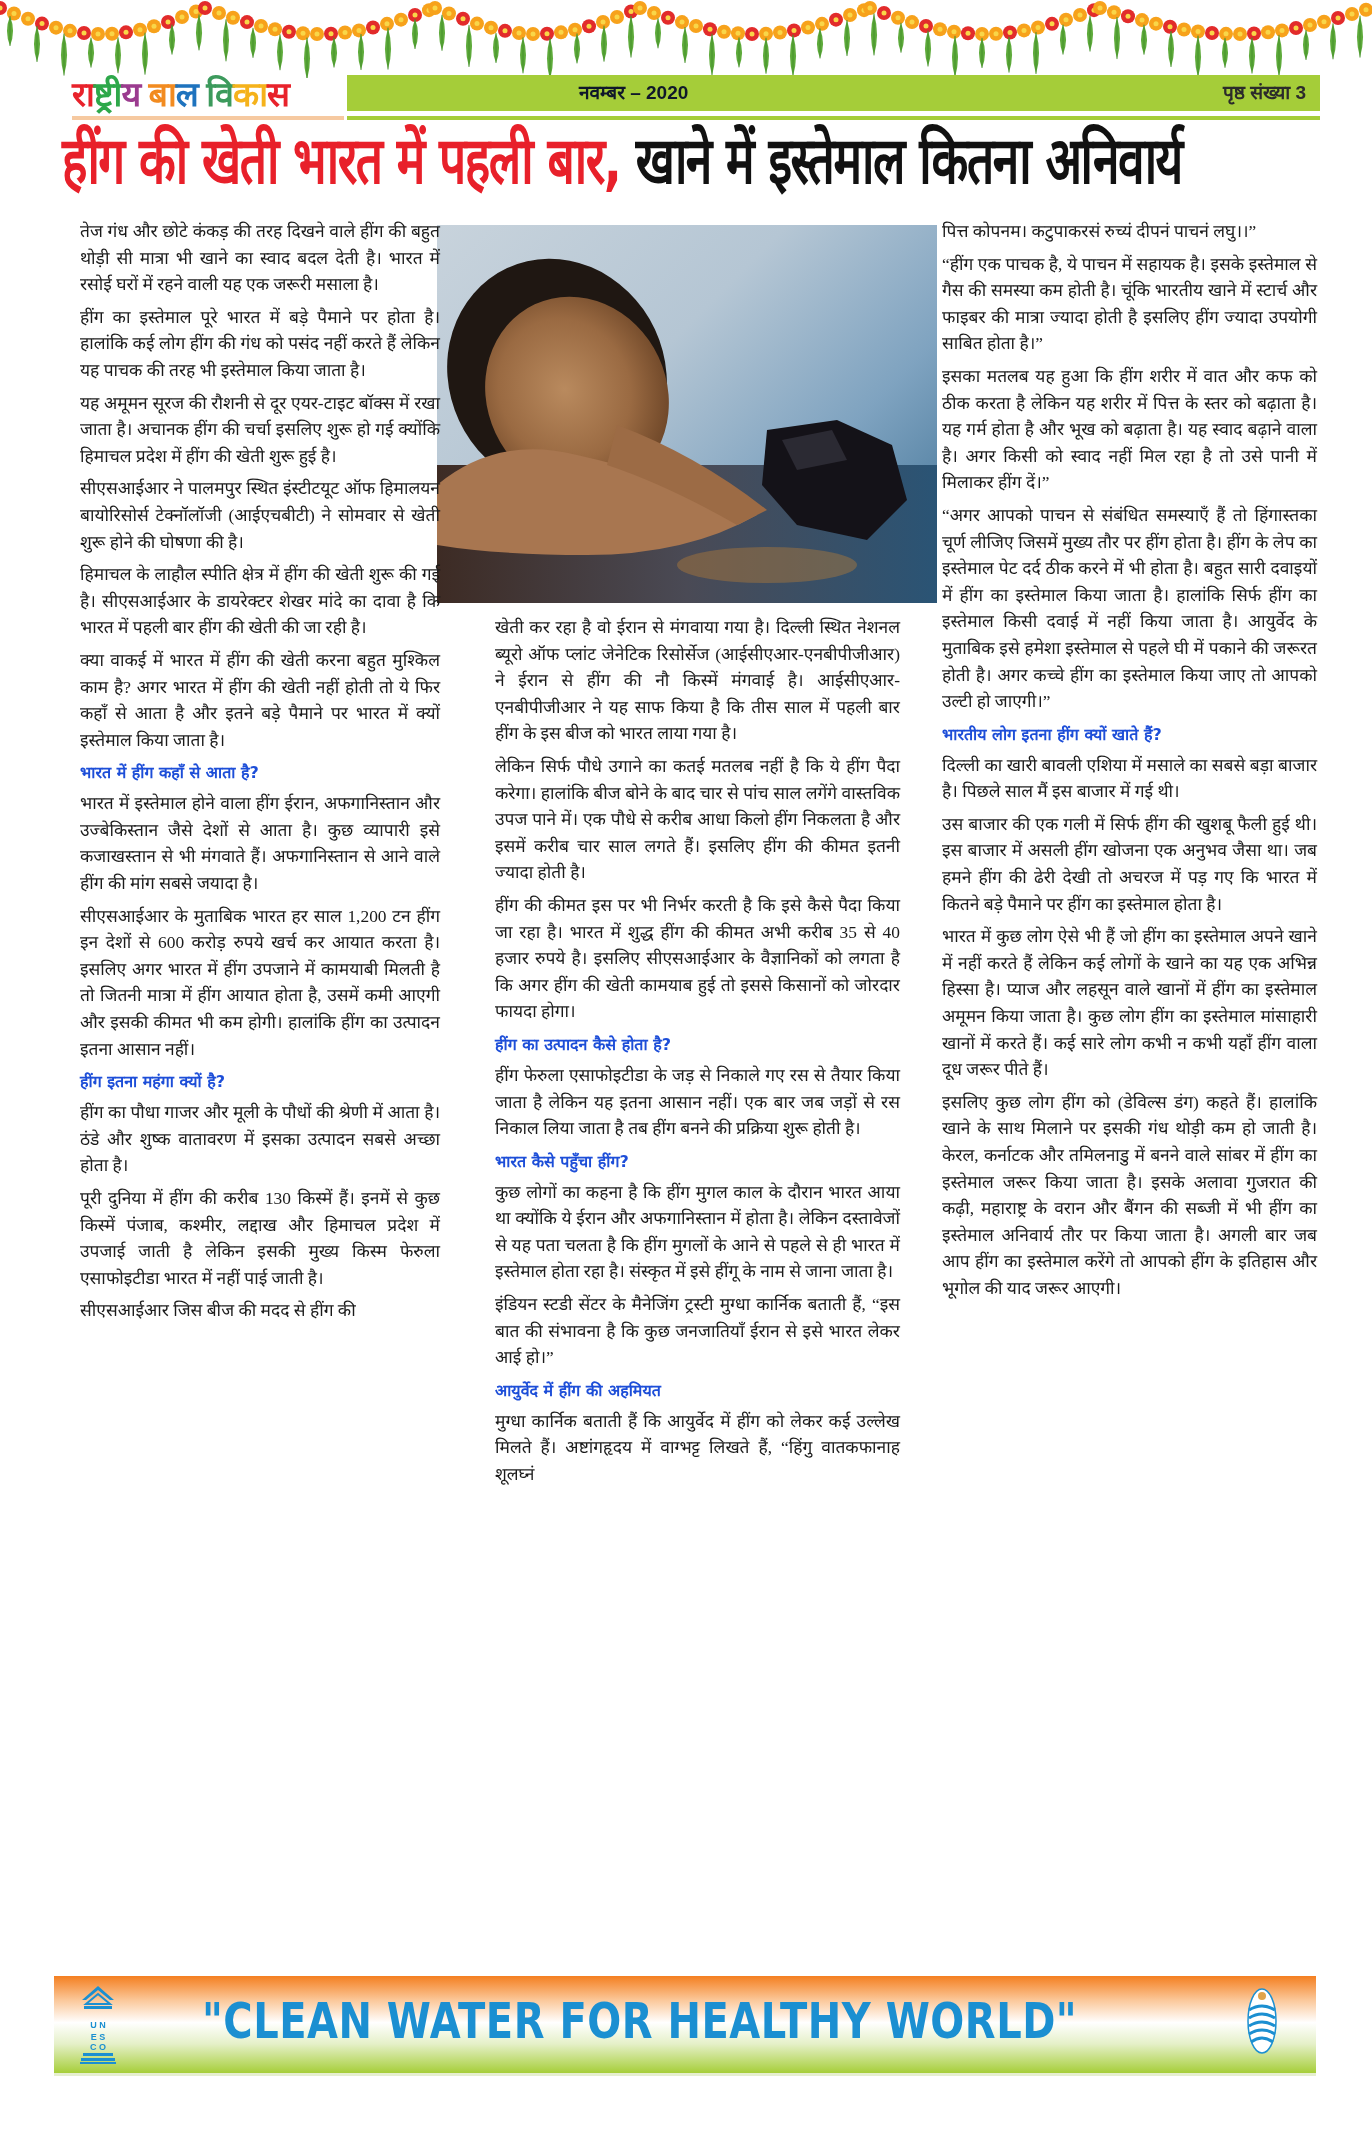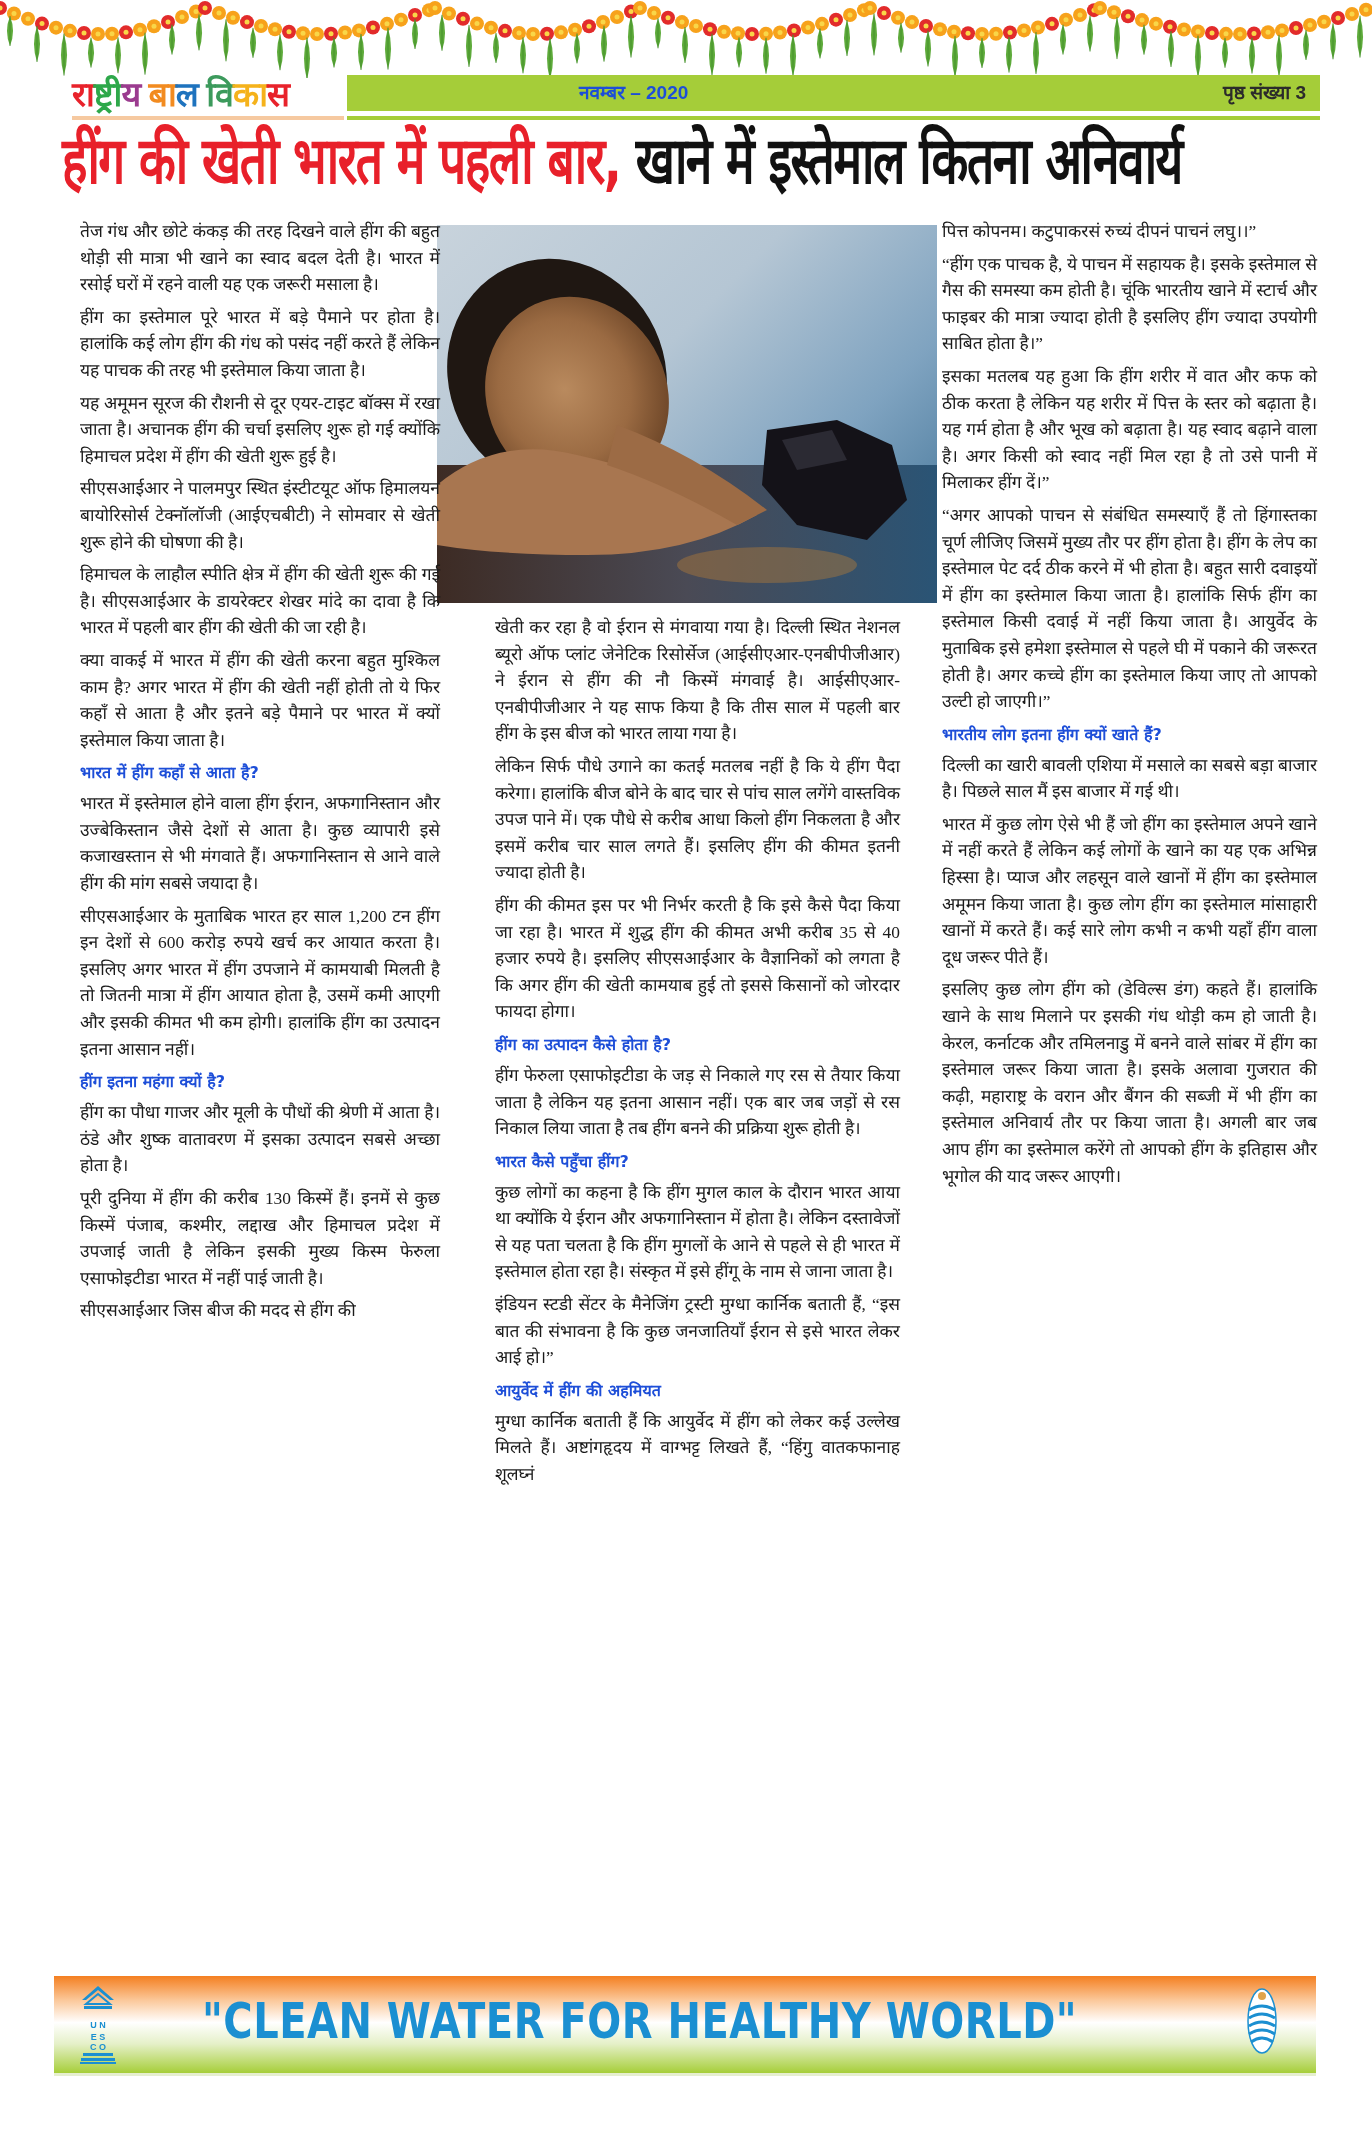--- a/index.html
+++ b/index.html
@@ -13,21 +13,21 @@
   
   .masthead-logo { position:absolute; left:72px; top:74px; width:275px; height:44px;
     font-family:Liberation Sans, sans-serif; font-weight:bold; font-size:34px; line-height:40px; white-space:nowrap; letter-spacing:-1px; }
   .masthead-logo .underline { position:absolute; left:0; bottom:-2px; width:272px; height:4px; background:#f6c9a0; }
   .logo-seg-1 { color:#e8222b; } .logo-seg-2 { color:#2ea84a; } .logo-seg-3 { color:#9b3b8f; }
   .logo-seg-4 { color:#f28b20; } .logo-seg-5 { color:#1e73be; } .logo-seg-6 { color:#3c9a5c; }
   .logo-seg-7 { color:#f5b21b; } .logo-seg-8 { color:#e8222b; }
   .header-band { position:absolute; left:347px; top:75px; width:973px; height:36px; background:#a5cd39; }
   .header-band-line { position:absolute; left:347px; top:116px; width:973px; height:4px; background:#a5cd39; }
   .issue-date { position:absolute; left:232px; top:0; height:36px; line-height:36px;
-    font-family:"Liberation Sans", sans-serif; font-weight:bold; font-size:19px; color:#1d4ed8; }
+    font-family:"Liberation Sans", sans-serif; font-weight:bold; font-size:19px; color:#0f172a; }
   .page-no { position:absolute; right:14px; top:0; height:36px; line-height:36px;
     font-family:"Liberation Sans", sans-serif; font-weight:bold; font-size:19px; color:#2b2b2b; }
 
   
   .headline { position:absolute; left:62px; top:124px; width:1260px; height:72px;
     font-family:"DejaVu Sans", sans-serif; font-weight:bold; font-size:48px; line-height:72px;
     white-space:nowrap; letter-spacing:-1.5px; transform-origin:left center; }
   .headline .red { color:#e8202a; }
   .headline .black { color:#111111; }
 
@@ -434,20 +434,21 @@
     <p>मुग्धा कार्निक बताती हैं कि आयुर्वेद में हींग को लेकर कई उल्लेख मिलते हैं। अष्टांगहृदय में वाग्भट्ट लिखते हैं, “हिंगु वातकफानाह शूलघ्नं</p>
   </div>
 
 <div class="col col-3" id="col3">
     <p>पित्त कोपनम। कटुपाकरसं रुच्यं दीपनं पाचनं लघु।।”</p>
     <p>“हींग एक पाचक है, ये पाचन में सहायक है। इसके इस्तेमाल से गैस की समस्या कम होती है। चूंकि भारतीय खाने में स्टार्च और फाइबर की मात्रा ज्यादा होती है इसलिए हींग ज्यादा उपयोगी साबित होता है।”</p>
     <p>इसका मतलब यह हुआ कि हींग शरीर में वात और कफ को ठीक करता है लेकिन यह शरीर में पित्त के स्तर को बढ़ाता है। यह गर्म होता है और भूख को बढ़ाता है। यह स्वाद बढ़ाने वाला है। अगर किसी को स्वाद नहीं मिल रहा है तो उसे पानी में मिलाकर हींग दें।”</p>
     <p>“अगर आपको पाचन से संबंधित समस्याएँ हैं तो हिंगास्तका चूर्ण लीजिए जिसमें मुख्य तौर पर हींग होता है। हींग के लेप का इस्तेमाल पेट दर्द ठीक करने में भी होता है। बहुत सारी दवाइयों में हींग का इस्तेमाल किया जाता है। हालांकि सिर्फ हींग का इस्तेमाल किसी दवाई में नहीं किया जाता है। आयुर्वेद के मुताबिक इसे हमेशा इस्तेमाल से पहले घी में पकाने की जरूरत होती है। अगर कच्चे हींग का इस्तेमाल किया जाए तो आपको उल्टी हो जाएगी।”</p>
     <h3>भारतीय लोग इतना हींग क्यों खाते हैं?</h3>
     <p>दिल्ली का खारी बावली एशिया में मसाले का सबसे बड़ा बाजार है। पिछले साल मैं इस बाजार में गई थी।</p>
+    <p>उस बाजार की एक गली में सिर्फ हींग की खुशबू फैली हुई थी। इस बाजार में असली हींग खोजना एक अनुभव जैसा था। जब हमने हींग की ढेरी देखी तो अचरज में पड़ गए कि भारत में कितने बड़े पैमाने पर हींग का इस्तेमाल होता है।</p>
     <p>भारत में कुछ लोग ऐसे भी हैं जो हींग का इस्तेमाल अपने खाने में नहीं करते हैं लेकिन कई लोगों के खाने का यह एक अभिन्न हिस्सा है। प्याज और लहसून वाले खानों में हींग का इस्तेमाल अमूमन किया जाता है। कुछ लोग हींग का इस्तेमाल मांसाहारी खानों में करते हैं। कई सारे लोग कभी न कभी यहाँ हींग वाला दूध जरूर पीते हैं।</p>
     <p>इसलिए कुछ लोग हींग को (डेविल्स डंग) कहते हैं। हालांकि खाने के साथ मिलाने पर इसकी गंध थोड़ी कम हो जाती है। केरल, कर्नाटक और तमिलनाडु में बनने वाले सांबर में हींग का इस्तेमाल जरूर किया जाता है। इसके अलावा गुजरात की कढ़ी, महाराष्ट्र के वरान और बैंगन की सब्जी में भी हींग का इस्तेमाल अनिवार्य तौर पर किया जाता है। अगली बार जब आप हींग का इस्तेमाल करेंगे तो आपको हींग के इतिहास और भूगोल की याद जरूर आएगी।</p>
   </div>
 
 <div class="footer-banner">
   <svg class="unesco-logo" viewBox="0 0 36 80">
     <path d="M18 2 L34 16 L30 16 L18 6 L6 16 L2 16 Z" fill="#1b8fd1"></path>
     <path d="M18 10 L30 20 L6 20 Z" fill="none" stroke="#1b8fd1" stroke-width="2"></path>
     <rect x="4" y="22" width="28" height="3" fill="#1b8fd1"></rect>
     <text x="18" y="44" font-size="9" fill="#1b8fd1" text-anchor="middle" font-family="Liberation Sans, sans-serif" font-weight="bold" transform="scale(1,1)">U N</text>

